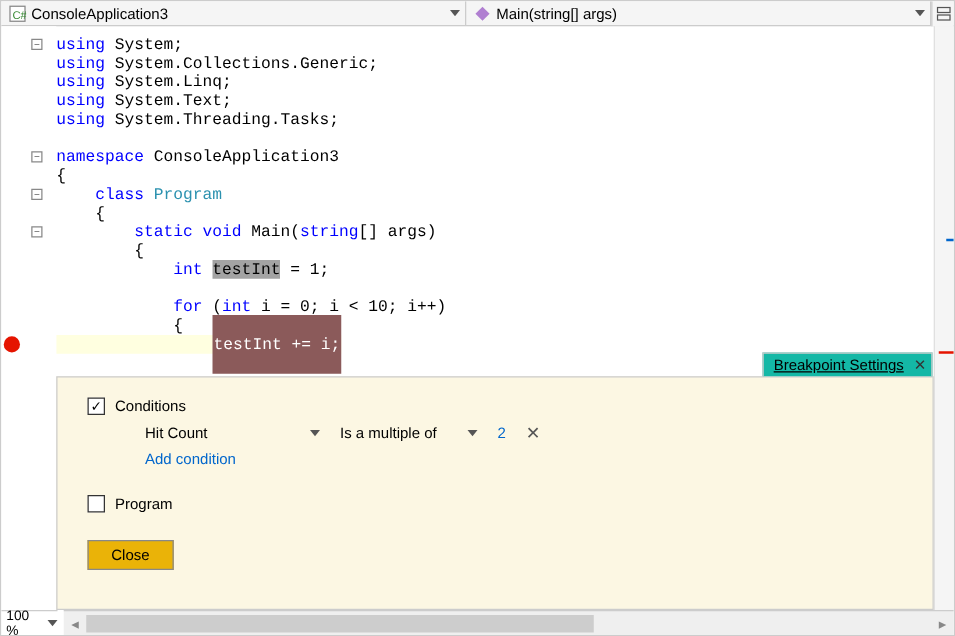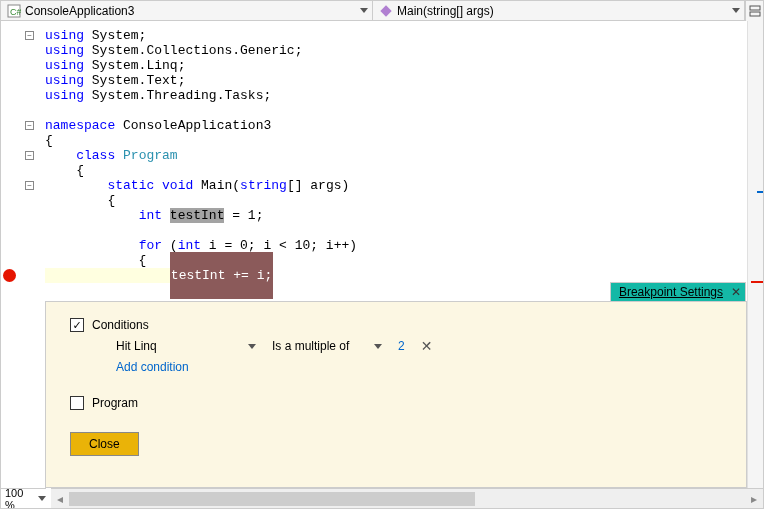--- a/index.html
+++ b/index.html
@@ -211,21 +211,21 @@
     <span>Breakpoint Settings</span>
     <span class="close-x">✕</span>
   </div>
   <div class="bp-body">
     <div class="chk-row">
       <span class="checkbox" id="cond-chk">✓</span>
       <span>Conditions</span>
     </div>
     <div class="cond-row">
       <span class="dd-field">
-        <span>Hit Linq</span>
+        <span>Hit Count</span>
         <span class="chev2"></span>
       </span>
       <span class="dd-field" style="min-width:110px">
         <span>Is a multiple of</span>
         <span class="chev2"></span>
       </span>
       <span class="lnk">2</span>
       <span class="remove-x">✕</span>
     </div>
     <span class="add-link">Add condition</span>

